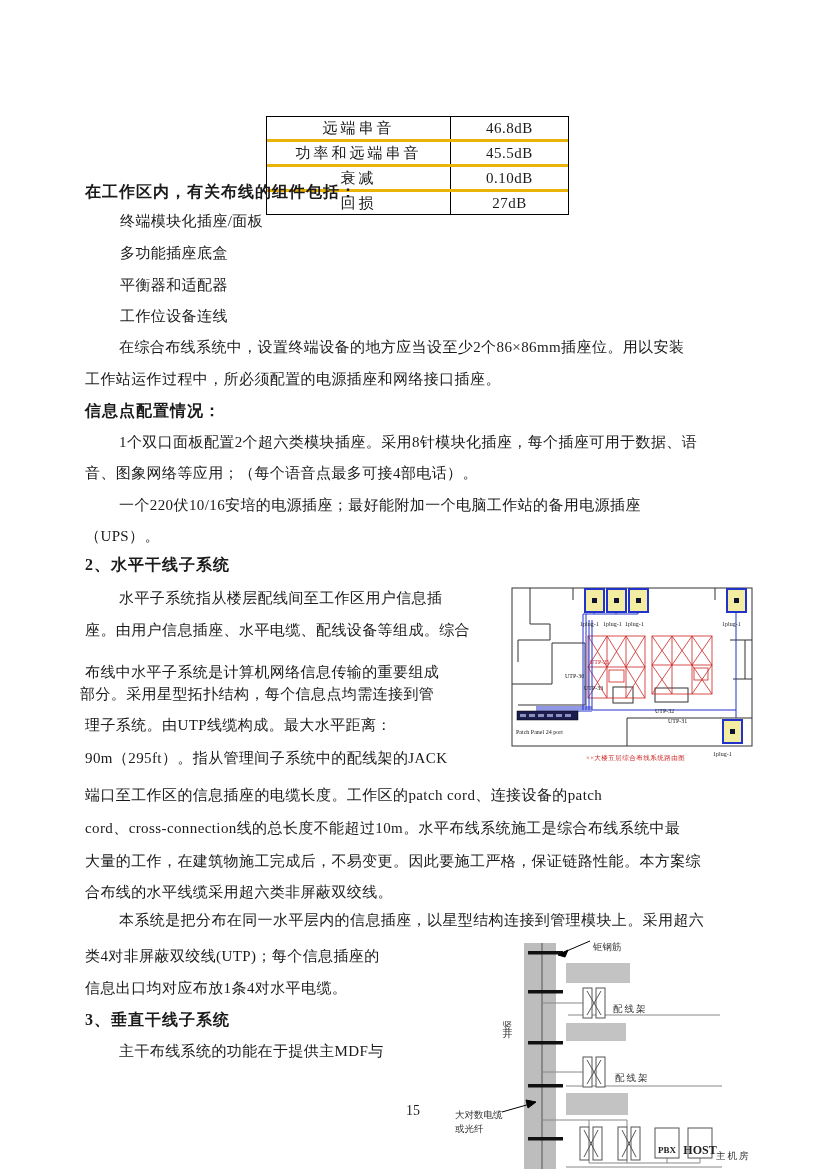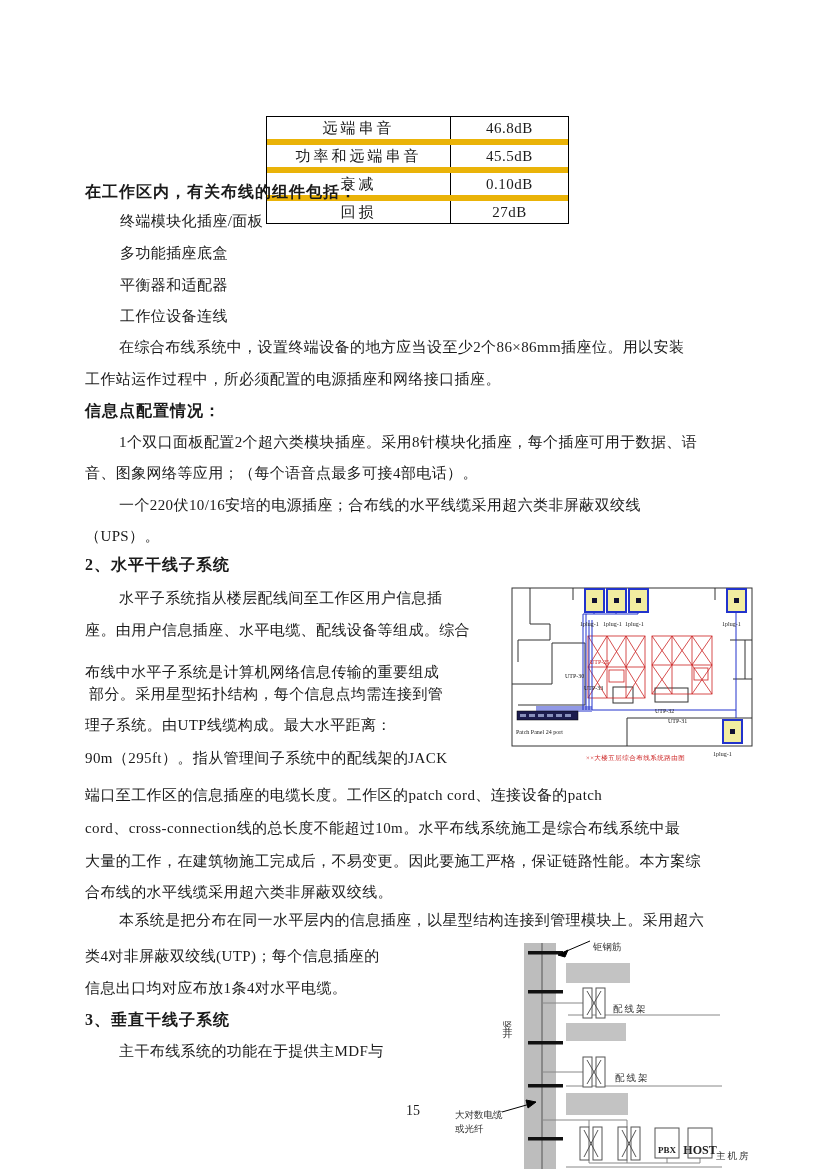--- a/index.html
+++ b/index.html
@@ -2,21 +2,21 @@
 <html><head>
 <meta charset="utf-8">
 <style>
   html,body{margin:0;padding:0;background:#888;}
   .page{position:relative;width:826px;height:1169px;background:#ffffff;margin:0 auto;
         font-family:"Liberation Serif","DejaVu Serif",serif;color:#1a1a1a;overflow:hidden;}
   .line{position:absolute;font-size:15px;white-space:nowrap;letter-spacing:.4px;}
   .h{font-weight:bold;font-size:16px;letter-spacing:1px;}
   
   .perf-table{position:absolute;left:266px;top:88px;width:301px;border:1px solid #000;margin-top:28px;}
-  .perf-table .tr{display:flex;height:22px;border-top:6px solid #eab308;}
+  .perf-table .tr{display:flex;height:22px;border-top:3px solid #eab308;}
   .perf-table .tr:first-child{border-top:none;}
   .perf-table .td{display:flex;align-items:center;justify-content:center;font-size:15px;}
   .perf-table .td.lbl{width:183px;border-right:1px solid #000;letter-spacing:3px;}
   .perf-table .td.val{flex:1;letter-spacing:.5px;}
   
   .floorplan{position:absolute;left:508px;top:584px;width:250px;height:178px;}
   .riser{position:absolute;left:450px;top:930px;width:376px;height:239px;}
   .ovl{position:absolute;white-space:nowrap;font-family:"Liberation Serif","DejaVu Serif",serif;margin-top:7px;}
   .fp-lbl{font-size:6px;color:#222;}
   .fp-lbl.red{color:#cc2222;}
@@ -54,28 +54,28 @@
   <div class="line" style="left:120px;top:212px">终端模块化插座/面板</div>
   <div class="line" style="left:120px;top:244px">多功能插座底盒</div>
   <div class="line" style="left:120px;top:276px">平衡器和适配器</div>
   <div class="line" style="left:120px;top:307px">工作位设备连线</div>
   <div class="line" style="left:119px;top:338px">在综合布线系统中，设置终端设备的地方应当设至少2个86×86mm插座位。用以安装</div>
   <div class="line" style="left:85px;top:370px">工作站运作过程中，所必须配置的电源插座和网络接口插座。</div>
 
   <div class="line h" style="left:85px;top:401px">信息点配置情况：</div>
   <div class="line" style="left:119px;top:433px">1个双口面板配置2个超六类模块插座。采用8针模块化插座，每个插座可用于数据、语</div>
   <div class="line" style="left:85px;top:464px">音、图象网络等应用；（每个语音点最多可接4部电话）。</div>
-  <div class="line" style="left:119px;top:496px">一个220伏10/16安培的电源插座；合布线的水平线缆采用超六类非屏蔽双绞线</div>
+  <div class="line" style="left:119px;top:496px">一个220伏10/16安培的电源插座；最好能附加一个电脑工作站的备用电源插座</div>
   <div class="line" style="left:85px;top:527px">（UPS）。</div>
 
   <div class="line h" style="left:85px;top:555px">2、水平干线子系统</div>
   <div class="line" style="left:119px;top:589px">水平子系统指从楼层配线间至工作区用户信息插</div>
   <div class="line" style="left:85px;top:621px">座。由用户信息插座、水平电缆、配线设备等组成。综合</div>
   <div class="line" style="left:85px;top:663px">布线中水平子系统是计算机网络信息传输的重要组成</div>
-  <div class="line" style="left:89px;top:685px">部分。采用星型拓扑结构，每个信息点均需连接到管</div>
+  <div class="line" style="left:80px;top:685px">部分。采用星型拓扑结构，每个信息点均需连接到管</div>
   <div class="line" style="left:85px;top:716px">理子系统。由UTP线缆构成。最大水平距离：</div>
   <div class="line" style="left:85px;top:749px">90m（295ft）。指从管理间子系统中的配线架的JACK</div>
   <div class="line" style="left:85px;top:786px">端口至工作区的信息插座的电缆长度。工作区的patch cord、连接设备的patch</div>
   <div class="line" style="left:85px;top:819px">cord、cross-connection线的总长度不能超过10m。水平布线系统施工是综合布线系统中最</div>
   <div class="line" style="left:85px;top:852px">大量的工作，在建筑物施工完成后，不易变更。因此要施工严格，保证链路性能。本方案综</div>
   <div class="line" style="left:85px;top:883px">合布线的水平线缆采用超六类非屏蔽双绞线。</div>
   <div class="line" style="left:119px;top:911px">本系统是把分布在同一水平层内的信息插座，以星型结构连接到管理模块上。采用超六</div>
   <div class="line" style="left:85px;top:947px">类4对非屏蔽双绞线(UTP)；每个信息插座的</div>
   <div class="line" style="left:85px;top:979px">信息出口均对应布放1条4对水平电缆。</div>
 

